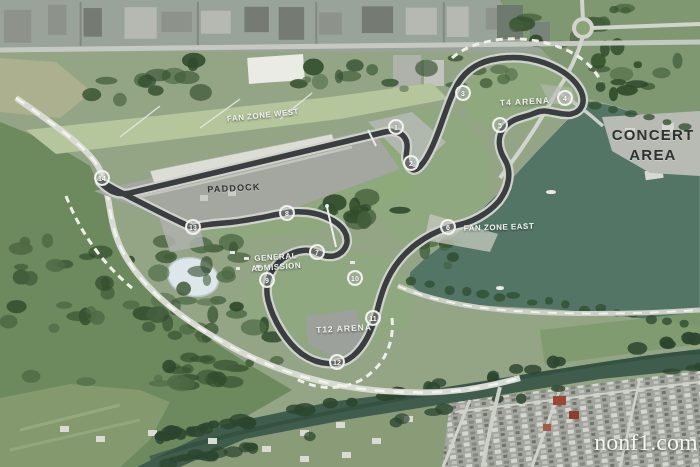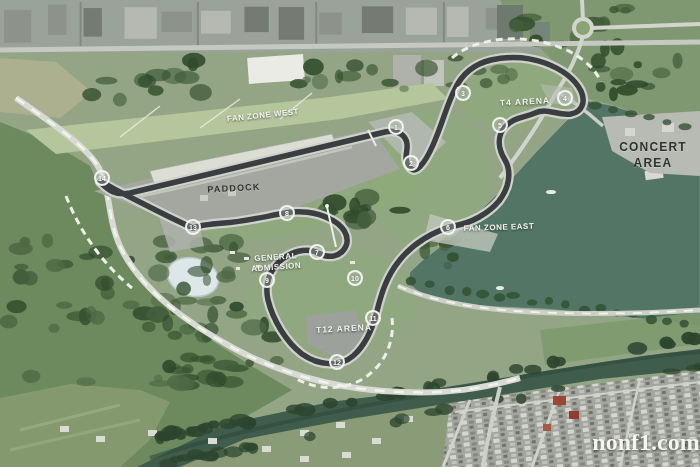--- a/index.html
+++ b/index.html
@@ -2,21 +2,21 @@
 <html><head>
 <meta charset="utf-8">
 <style>
   html,body{margin:0;padding:0;background:#222;}
   .scene{position:relative;width:700px;height:467px;overflow:hidden;
          font-family:"Liberation Sans",sans-serif;background:#93a585;}
   .scene > svg{position:absolute;left:0;top:0;}
   .map-label{position:absolute;font-weight:bold;white-space:pre-line;text-align:center;
              line-height:1.3;text-shadow:0 1px 2px rgba(0,0,0,.55);pointer-events:none;}
   .map-label.dark{text-shadow:0 1px 1px rgba(255,255,255,.3);}
-  .map-label.serif{font-family:"Liberation Serif",serif;font-weight:700;
+  .map-label.serif{font-family:"Liberation Serif",serif;font-weight:400;
                    text-shadow:0 1px 3px rgba(0,0,0,.6);}
   .turn-marker{position:absolute;width:12px;height:12px;border:2px solid rgba(246,247,243,.95);
                border-radius:50%;background:rgba(190,196,188,.35);color:#fff;font-size:7px;
                font-weight:bold;display:flex;align-items:center;justify-content:center;
                transform:translate(-50%,-50%);text-shadow:0 0 2px rgba(0,0,0,.5);line-height:1;}
 </style>
 </head>
 <body>
 
 <div class="scene">
@@ -406,21 +406,21 @@
   <circle cx="327" cy="206" r="2" fill="#f4f5f0"></circle>
   <rect x="230" y="251" width="5" height="3" fill="#e6e8e1"></rect>
   <rect x="244" y="257" width="5" height="3" fill="#e6e8e1"></rect>
   <rect x="256" y="265" width="5" height="3" fill="#e6e8e1"></rect>
   <rect x="236" y="267" width="4" height="3" fill="#e6e8e1"></rect>
   <rect x="350" y="261" width="5" height="3" fill="#e6e8e1"></rect>
 </svg>
 <div class="map-label" style="left: 263px; top: 116px; font-size: 8px; letter-spacing: 0.5px; color: rgb(244, 245, 241); transform: translate(-50%, -50%) rotate(-6deg);">FAN ZONE WEST</div>
     <div class="map-label dark" style="left: 234px; top: 189px; font-size: 9px; letter-spacing: 1.2px; color: rgb(46, 51, 47); transform: translate(-50%, -50%) rotate(-3deg);">PADDOCK</div>
     <div class="map-label" style="left: 525px; top: 102px; font-size: 8.5px; letter-spacing: 1px; color: rgb(244, 245, 241); transform: translate(-50%, -50%) rotate(-3deg);">T4 ARENA</div>
-    <div class="map-label dark" style="left: 653px; top: 156px; font-size: 12px; letter-spacing: 1.2px; color: rgb(46, 51, 47); transform: translate(-50%, -50%) rotate(0deg);">CONCERT
+    <div class="map-label dark" style="left: 653px; top: 144px; font-size: 15px; letter-spacing: 1.2px; color: rgb(46, 51, 47); transform: translate(-50%, -50%) rotate(0deg);">CONCERT
 AREA</div>
     <div class="map-label" style="left: 499px; top: 228px; font-size: 8px; letter-spacing: 0.5px; color: rgb(244, 245, 241); transform: translate(-50%, -50%) rotate(-2deg);">FAN ZONE EAST</div>
     <div class="map-label" style="left: 276px; top: 263px; font-size: 8px; letter-spacing: 0.5px; color: rgb(244, 245, 241); transform: translate(-50%, -50%) rotate(-4deg);">GENERAL
 ADMISSION</div>
     <div class="map-label" style="left: 344px; top: 329px; font-size: 8.5px; letter-spacing: 1px; color: rgb(244, 245, 241); transform: translate(-50%, -50%) rotate(-3deg);">T12 ARENA</div>
     <div class="map-label serif" style="left: 646px; top: 443px; font-size: 24px; letter-spacing: 0px; color: rgb(244, 245, 241); transform: translate(-50%, -50%) rotate(0deg);">nonf1.com</div>
     <div class="turn-marker" style="left: 396px; top: 127px;">1</div>
     <div class="turn-marker" style="left: 411px; top: 163px;">2</div>
     <div class="turn-marker" style="left: 463px; top: 93px;">3</div>
     <div class="turn-marker" style="left: 565px; top: 98px;">4</div>

